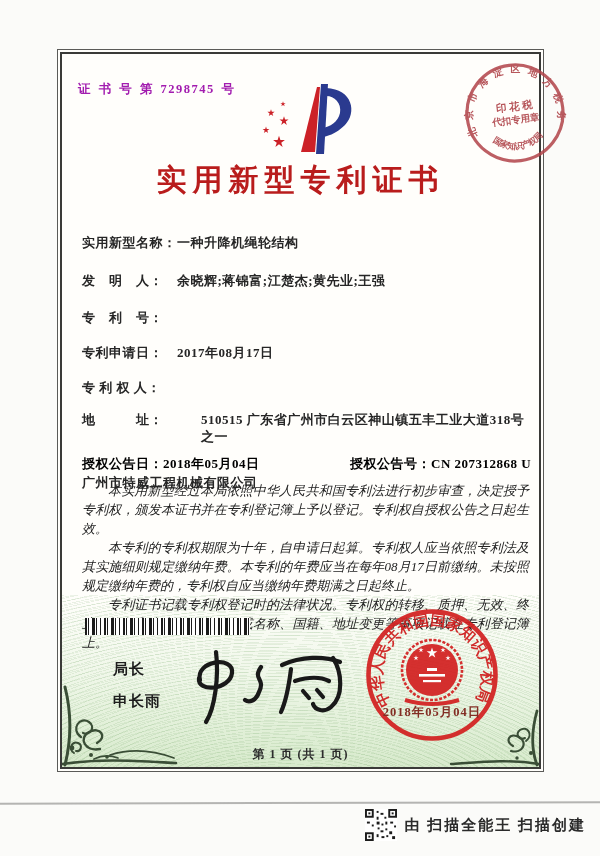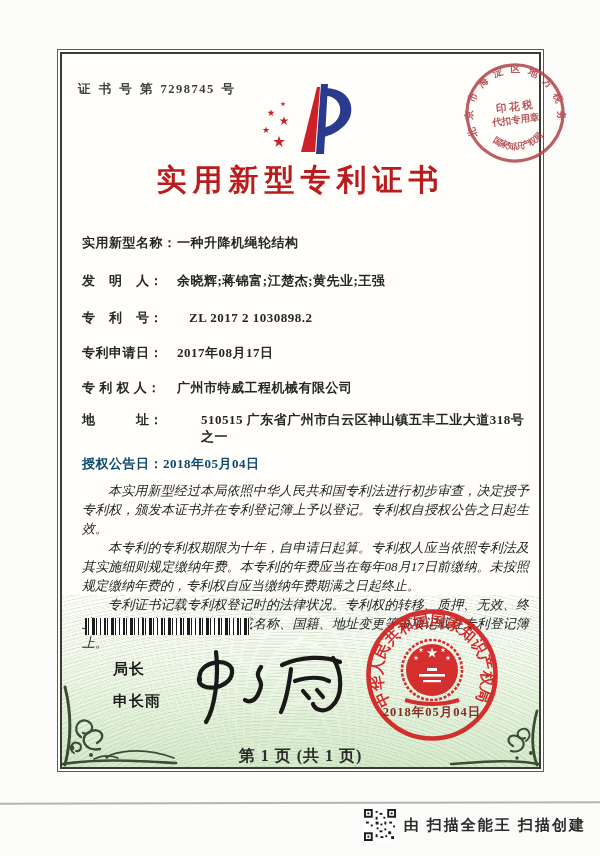--- a/index.html
+++ b/index.html
@@ -27,36 +27,36 @@
   .green-band {
     left:0; right:0; bottom:0; height:172px; z-index:0;
     background-image:
       repeating-radial-gradient(ellipse 620px 300px at 50% 135%, rgba(112,164,100,.15) 0 1.5px, rgba(255,255,255,0) 1.5px 6px),
       repeating-radial-gradient(ellipse 760px 390px at 42% 150%, rgba(112,164,100,.12) 0 1.5px, rgba(255,255,255,0) 1.5px 8px),
       linear-gradient(to top, rgba(211,232,199,.9), rgba(222,239,212,.45) 55%, rgba(255,255,255,0));
   }
 
   .cert-number {
     left:16px; top:27px; z-index:2;
-    font-size:12.5px; font-weight:bold; letter-spacing:1.5px; word-spacing:2px; color:#404040;
+    font-size:12.5px; font-weight:bold; letter-spacing:1.5px; word-spacing:2px; color:#a21caf;
   }
   .logo { left:196px; top:26px; z-index:2; }
   .cert-title {
     left:0; right:0; top:106px; z-index:2; text-align:center;
     font-size:30px; font-weight:bold; letter-spacing:6px; color:#b91c1c;
   }
 
   .field-row { left:20px; width:447px; z-index:2; display:flex; align-items:flex-start;
     font-size:13px; font-weight:bold; letter-spacing:.5px; line-height:17px; color:#262626; }
   .flabel { flex:0 0 95px; white-space:nowrap; }
   .fvalue { width:354px; }
   .row-1 { top:180px; } .row-2 { top:218px; } .row-3 { top:255px;gap:12px; }
-  .row-4 { top:290px;align-items:flex-end; } .row-5 { top:325px; } .row-6 { top:357px;gap:24px; }
+  .row-4 { top:290px;align-items:flex-end; } .row-5 { top:325px;flex-direction:column; } .row-6 { top:357px;gap:24px; }
   .grant-row { left:20px; top:401px; width:455px; z-index:2; font-size:13px; font-weight:bold;
-    letter-spacing:.5px; line-height:17px; color:#0c4a6e; }
+    letter-spacing:.5px; line-height:17px; color:#000000; }
   .grant-right { position:absolute; left:268px; top:0; }
 
   .paragraphs {
     left:20px; top:427px; width:447px; z-index:2;
     font-size:13px; font-style:italic; line-height:19px; color:#222;
     text-align:justify;
   }
   .paragraphs p { text-indent:2em;font-family:Liberation Serif, serif; }
 
   .barcode {
@@ -65,31 +65,31 @@
       #1b1b1b 0 2px, #fff 2px 3px, #1b1b1b 3px 4px, #fff 4px 7px,
       #1b1b1b 7px 10px, #fff 10px 11px, #1b1b1b 11px 12px, #fff 12px 15px,
       #1b1b1b 15px 16px, #fff 16px 19px);
   }
 
   .director { left:51px; top:606px; z-index:2; font-size:15px; font-weight:bold; color:#1e1e1e; }
   .director div { margin-bottom:13px; letter-spacing:1px; }
   .signature { left:120px; top:592px; z-index:3; }
   .seal { left:295px; top:546px; z-index:4; }
   .page-footer { left:0; right:0; top:692px; z-index:3; text-align:center;
-    font-size:16px; font-weight:bold; color:#2b2b2b; letter-spacing:1px; }
+    font-size:12px; font-weight:bold; color:#2b2b2b; letter-spacing:1px; }
 
   .ornament-left  { left:-2px; bottom:-2px; z-index:1; }
   .ornament-right { right:-2px; bottom:-2px; z-index:1; transform:scaleX(-1); }
 
   
   .tax-stamp { position:absolute; left:459px; top:57px; z-index:6; transform:rotate(-7deg); opacity:.85; }
   .scan-edge-line { position:absolute; left:0; top:802px; width:600px; height:2px;
     background:#8e8e8c; opacity:.65; transform:rotate(-.15deg); }
   .scanner-footer { position:absolute; right:14px; top:809px; display:flex; align-items:center; gap:8px;
-    font-family:Liberation Sans, sans-serif; }
+    font-family:Liberation Serif, serif; }
   .scanner-text { font-size:15px; font-weight:bold; color:#2a2a2a; letter-spacing:2px; }
 </style>
 </head>
 <body>
 
 <div class="photo">
 
   <div class="cert-frame">
     <div class="cert-inner">
 
@@ -146,37 +146,39 @@
       <div class="field-row row-1">
         <span class="flabel">实用新型名称：</span>
         <span class="fvalue">一种升降机绳轮结构</span>
       </div>
       <div class="field-row row-2">
         <span class="flabel">发　明　人：</span>
         <span class="fvalue">余晓辉;蒋锦富;江楚杰;黄先业;王强</span>
       </div>
       <div class="field-row row-3">
         <span class="flabel">专　利　号：</span>
-        <span class="fvalue">ZL 2017 2 1030898.2</span>
       </div>
       <div class="field-row row-4">
         <span class="flabel">专利申请日：</span>
         <span class="fvalue">2017年08月17日</span>
       </div>
       <div class="field-row row-5">
         <span class="flabel">专 利 权 人：</span>
         <span class="fvalue">广州市特威工程机械有限公司</span>
       </div>
       <div class="field-row row-6">
         <span class="flabel">地　　　址：</span>
         <span class="fvalue">510515 广东省广州市白云区神山镇五丰工业大道318号之一</span>
       </div>
 
       <div class="grant-row" style="position:absolute;">
         <span>授权公告日：</span><span>2018年05月04日</span>
+        <span class="grant-right">
+          <span>授权公告号：</span><span>CN 207312868 U</span>
+        </span>
       </div>
 
       <div class="paragraphs">
         <p>本实用新型经过本局依照中华人民共和国专利法进行初步审查，决定授予专利权，颁发本证书并在专利登记簿上予以登记。专利权自授权公告之日起生效。</p>
         <p>本专利的专利权期限为十年，自申请日起算。专利权人应当依照专利法及其实施细则规定缴纳年费。本专利的年费应当在每年08月17日前缴纳。未按照规定缴纳年费的，专利权自应当缴纳年费期满之日起终止。</p>
         <p>专利证书记载专利权登记时的法律状况。专利权的转移、质押、无效、终止、恢复和专利权人的姓名或名称、国籍、地址变更等事项记载在专利登记簿上。</p>
       </div>
 
       <div class="barcode"></div>
 

